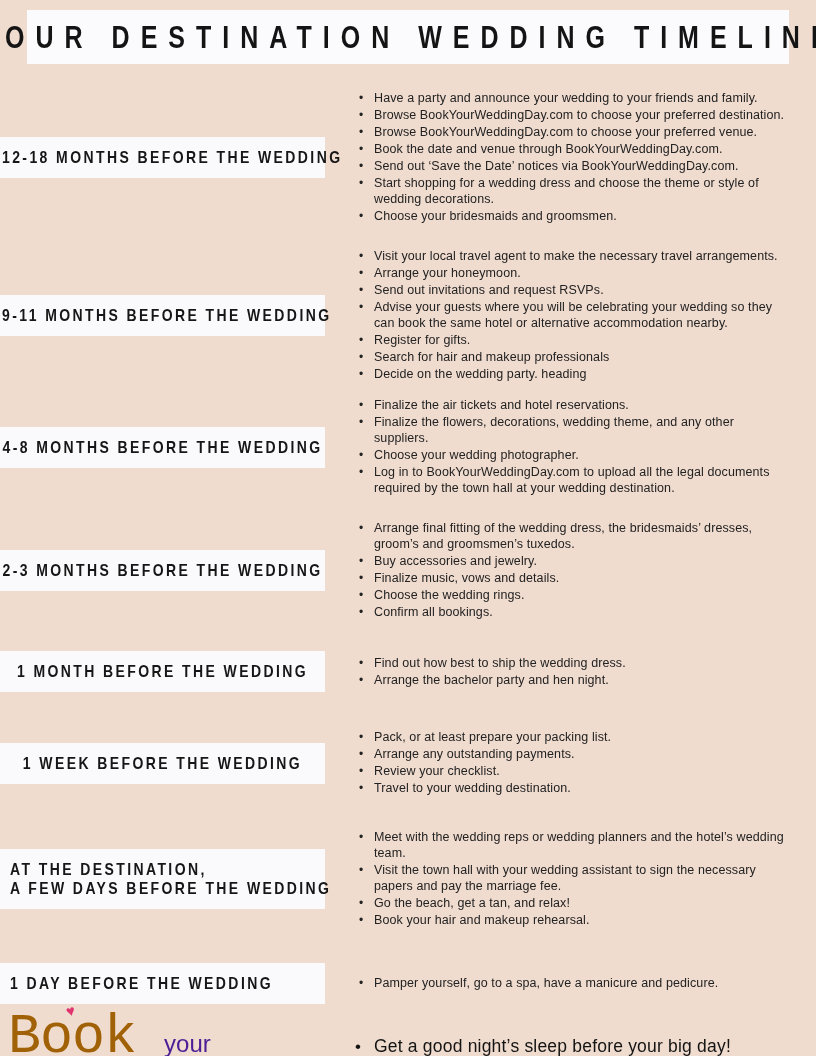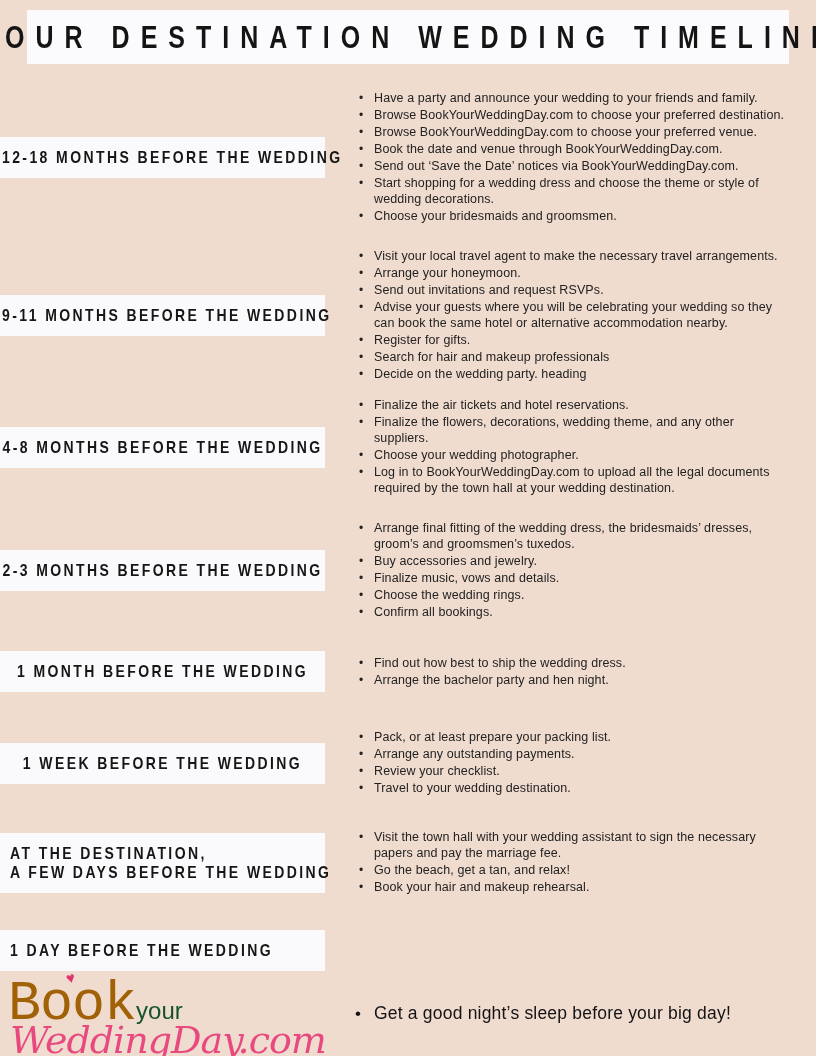--- a/index.html
+++ b/index.html
@@ -78,21 +78,21 @@
   .logo-book {
     font-size:55px; color:#a16207;
     letter-spacing:-1px;
     font-family:Liberation Mono, monospace;
   }
   .logo-heart {
     position:absolute; left:66px; top:-7px;
     font-size:15px; color:#e0346f;
     transform:rotate(-14deg);
   }
-  .logo-your { font-size:24px; color:#14532d; letter-spacing:0; }
+  .logo-your { font-size:24px; color:#4c1d95; letter-spacing:0;margin-left:28px; }
   .logo-line2 {
     margin-top:-14px; margin-left:2px;
     font-family:"DejaVu Serif", serif;
     font-style:italic;
     font-size:38px;
     color:#e84a80;
     letter-spacing:-1px;
     white-space:nowrap;
     line-height:1.2;
   }
@@ -210,32 +210,38 @@
 
   <div class="section">
     <div class="label-col">
       <div class="label-bar left">
           <div class="label-line">AT THE DESTINATION,</div>
           <div class="label-line">A FEW DAYS BEFORE THE WEDDING</div>
         </div>
     </div>
     <div class="items-col">
       <ul class="items">
+          <li>Meet with the wedding reps or wedding planners and the hotel’s wedding team.</li>
           <li>Visit the town hall with your wedding assistant to sign the necessary papers and pay the marriage fee.</li>
           <li>Go the beach, get a tan, and relax!</li>
           <li>Book your hair and makeup rehearsal.</li>
         </ul>
     </div>
   </div>
 
   <div class="section">
     <div class="label-col">
       <div class="label-bar left">
           <div class="label-line">1 DAY BEFORE THE WEDDING</div>
         </div>
+    </div>
+    <div class="items-col">
+      <ul class="items">
+          <li>Pamper yourself, go to a spa, have a manicure and pedicure.</li>
+        </ul>
     </div>
   </div>
 </div>
 
 <div class="closing-row">
   <div class="logo">
     <div class="logo-line1">
       <span class="logo-book">Book</span><span class="logo-your">your</span>
       <span class="logo-heart">♥</span>
     </div>

